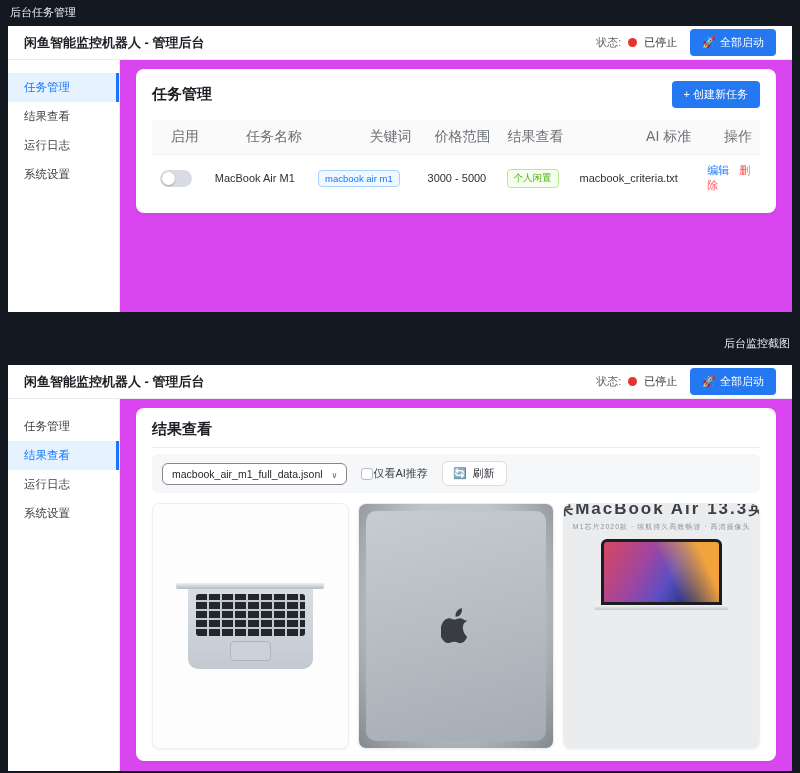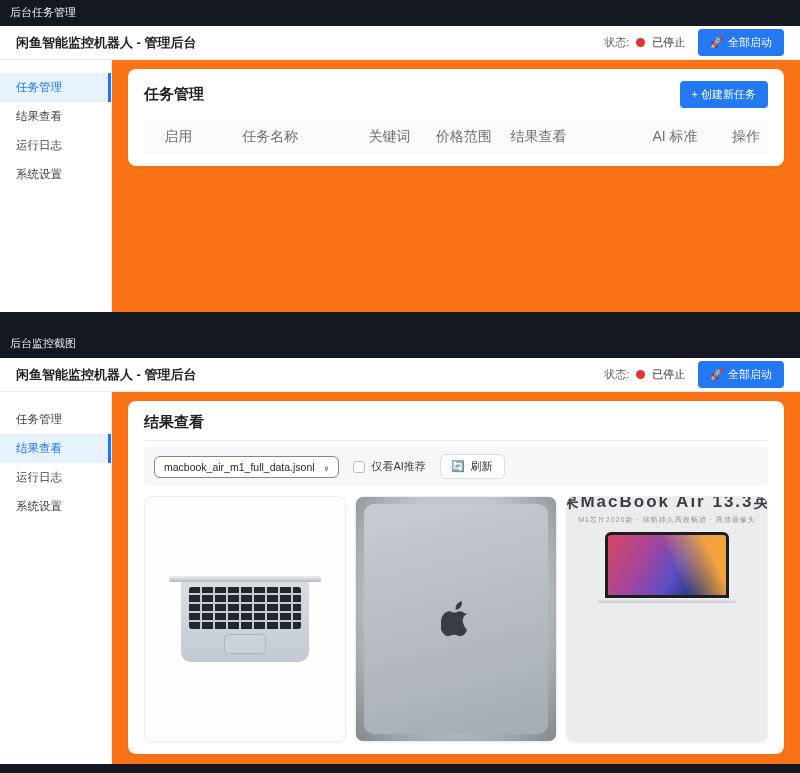--- a/index.html
+++ b/index.html
@@ -1,32 +1,32 @@
 <!DOCTYPE html>
 <html><head>
 <meta charset="utf-8">
 <style>
   * { box-sizing: border-box; margin: 0; padding: 0; }
   html,body { width:800px; height:773px; background:#141820; overflow:hidden;
     font-family:"Liberation Sans","DejaVu Sans",sans-serif; }
 
   .page-title { color:#e9ecf1; font-size:11px; font-weight:500; padding:5px 10px 6px; }
-  .page-title.second { padding-top:24px; padding-bottom:7px; }
-
-  .window { margin:0 0; background:#fff; }
+  .page-title.second { padding-top:24px; padding-bottom:14px;text-align:right; }
+
+  .window { margin:0 8px; background:#fff; }
   .win-header { height:34px; background:#fff; display:flex; align-items:center;
     justify-content:space-between; padding:0 16px; border-bottom:1px solid #e9eaee; }
   .app-title { font-size:13px; font-weight:700; color:#1c1f24; }
   .header-right { display:flex; align-items:center; gap:7px; font-size:11px; color:#5f6368; }
   .status-dot { width:9px; height:9px; border-radius:50%; background:#e5342c; }
   .status-value { color:#2b2f36;text-align:center; }
   .btn-primary { background:#2478f2; color:#fff; font-size:11px; padding:6px 12px;
     border-radius:4px; border:none; cursor:pointer; display:flex; align-items:center; gap:4px; margin-left:6px; }
 
-  .win-body { display:flex; background:#f97316; }
+  .win-body { display:flex; background:#d946ef; }
   .win-body.h1 { height:252px; }
   .win-body.h2 { height:372px; }
   .sidebar { width:112px; background:#fff; border-right:1px solid #e9eaee; padding-top:13px; flex:none; }
   .side-item { height:29px; line-height:29px; padding-left:16px; font-size:11.5px;
     color:#3c4043; cursor:pointer; }
   .side-item.active { background:#e7f2ff; color:#1677ff; box-shadow:inset -3px 0 0 #1677ff; }
 
   .main { flex:1; padding:9px 16px 10px; min-width:0; }
   .panel { background:#fff; border-radius:8px; box-shadow:0 1px 3px rgba(0,0,0,.05);
     padding:12px 16px; }
@@ -52,21 +52,21 @@
   .toggle.on { background:#34c759; }
   .toggle.on .knob { left:17px; }
 
   
   .divider { border:none; border-top:1px solid #ececf0; margin:8px 0 6px; }
   .filter-bar { background:#f6f7f9; border-radius:6px; padding:7px 10px; display:flex;
     align-items:center; gap:14px; }
   .select { background:#fff; border:1px solid #84868c; border-radius:6px; padding:4px 9px;
     font-size:10.5px; color:#1f2329; display:flex; align-items:flex-end; gap:9px; cursor:pointer; }
   .select .chev { font-size:8px; color:#555; }
-  .check-label { font-size:11px; color:#3c4043; display:flex; align-items:center; gap:6px; cursor:pointer; }
+  .check-label { font-size:11px; color:#3c4043; display:flex; align-items:center; cursor:pointer; }
   .checkbox { width:12px; height:12px; border:1px solid #b9bcc2; border-radius:3px; background:#fff; }
   .btn-refresh { background:#fff; border:1px solid #dcdee2; border-radius:6px; padding:4px 11px;
     font-size:11px; color:#2c3036; display:flex; gap:5px; align-items:center; cursor:pointer; }
 
   .cards { display:grid; grid-template-columns:repeat(3,1fr); gap:9px; margin-top:10px;
     flex:1; min-height:0; }
   .pcard { background:#fff; border:1px solid #eceef1; border-radius:8px; overflow:hidden;
     display:flex; flex-direction:column; box-shadow:0 1px 3px rgba(0,0,0,.06); }
   .pimg { height:116px; flex:none; position:relative; overflow:hidden; }
   .pbody { padding:7px 10px 8px; display:flex; flex-direction:column; flex:1; min-height:0; }
@@ -137,20 +137,33 @@
               <th style="width:9%">启用</th>
               <th style="width:17%">任务名称</th>
               <th style="width:18%">关键词</th>
               <th style="width:13%">价格范围</th>
               <th style="width:12%">结果查看</th>
               <th style="width:21%">AI 标准</th>
               <th style="width:10%">操作</th>
             </tr>
           </thead>
           <tbody>
+            <tr>
+              <td>
+                  <div class="toggle">
+                    <div class="knob"></div>
+                  </div>
+                </td>
+              <td>MacBook Air M1</td>
+              <td><span class="tag-blue">macbook air m1</span></td>
+              <td>3000 - 5000</td>
+              <td><span class="tag-green">个人闲置</span></td>
+              <td>macbook_criteria.txt</td>
+              <td><span class="link-edit">编辑</span><span class="link-del">删除</span></td>
+            </tr>
           </tbody>
         </table>
       </div>
     </div>
   </div>
 </div>
 
 <div class="page-title second">后台监控截图</div>
 
 <div class="window">

